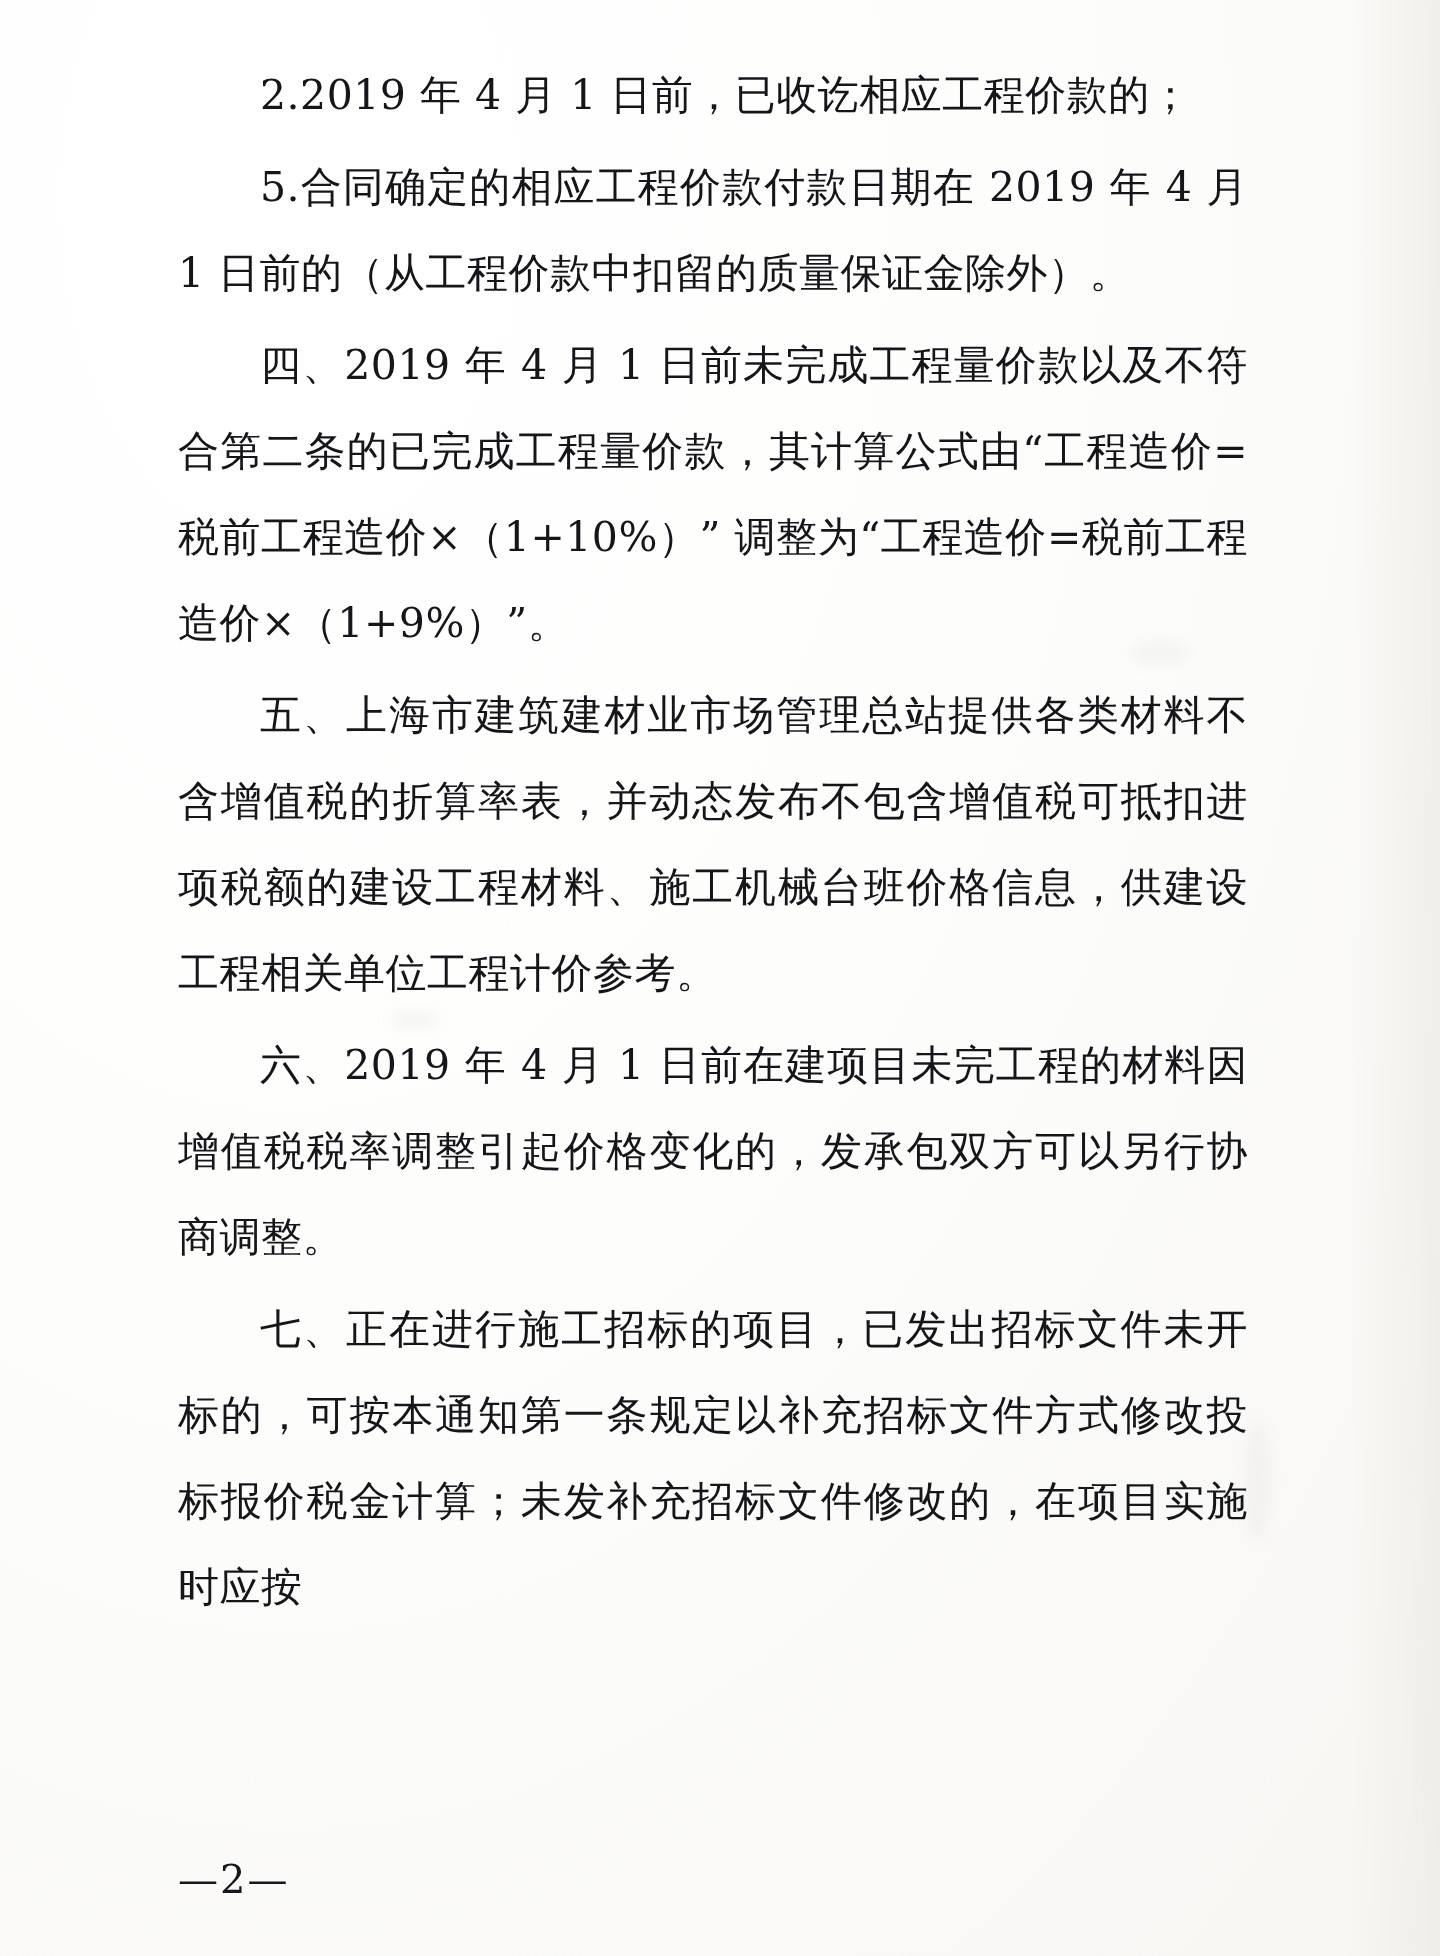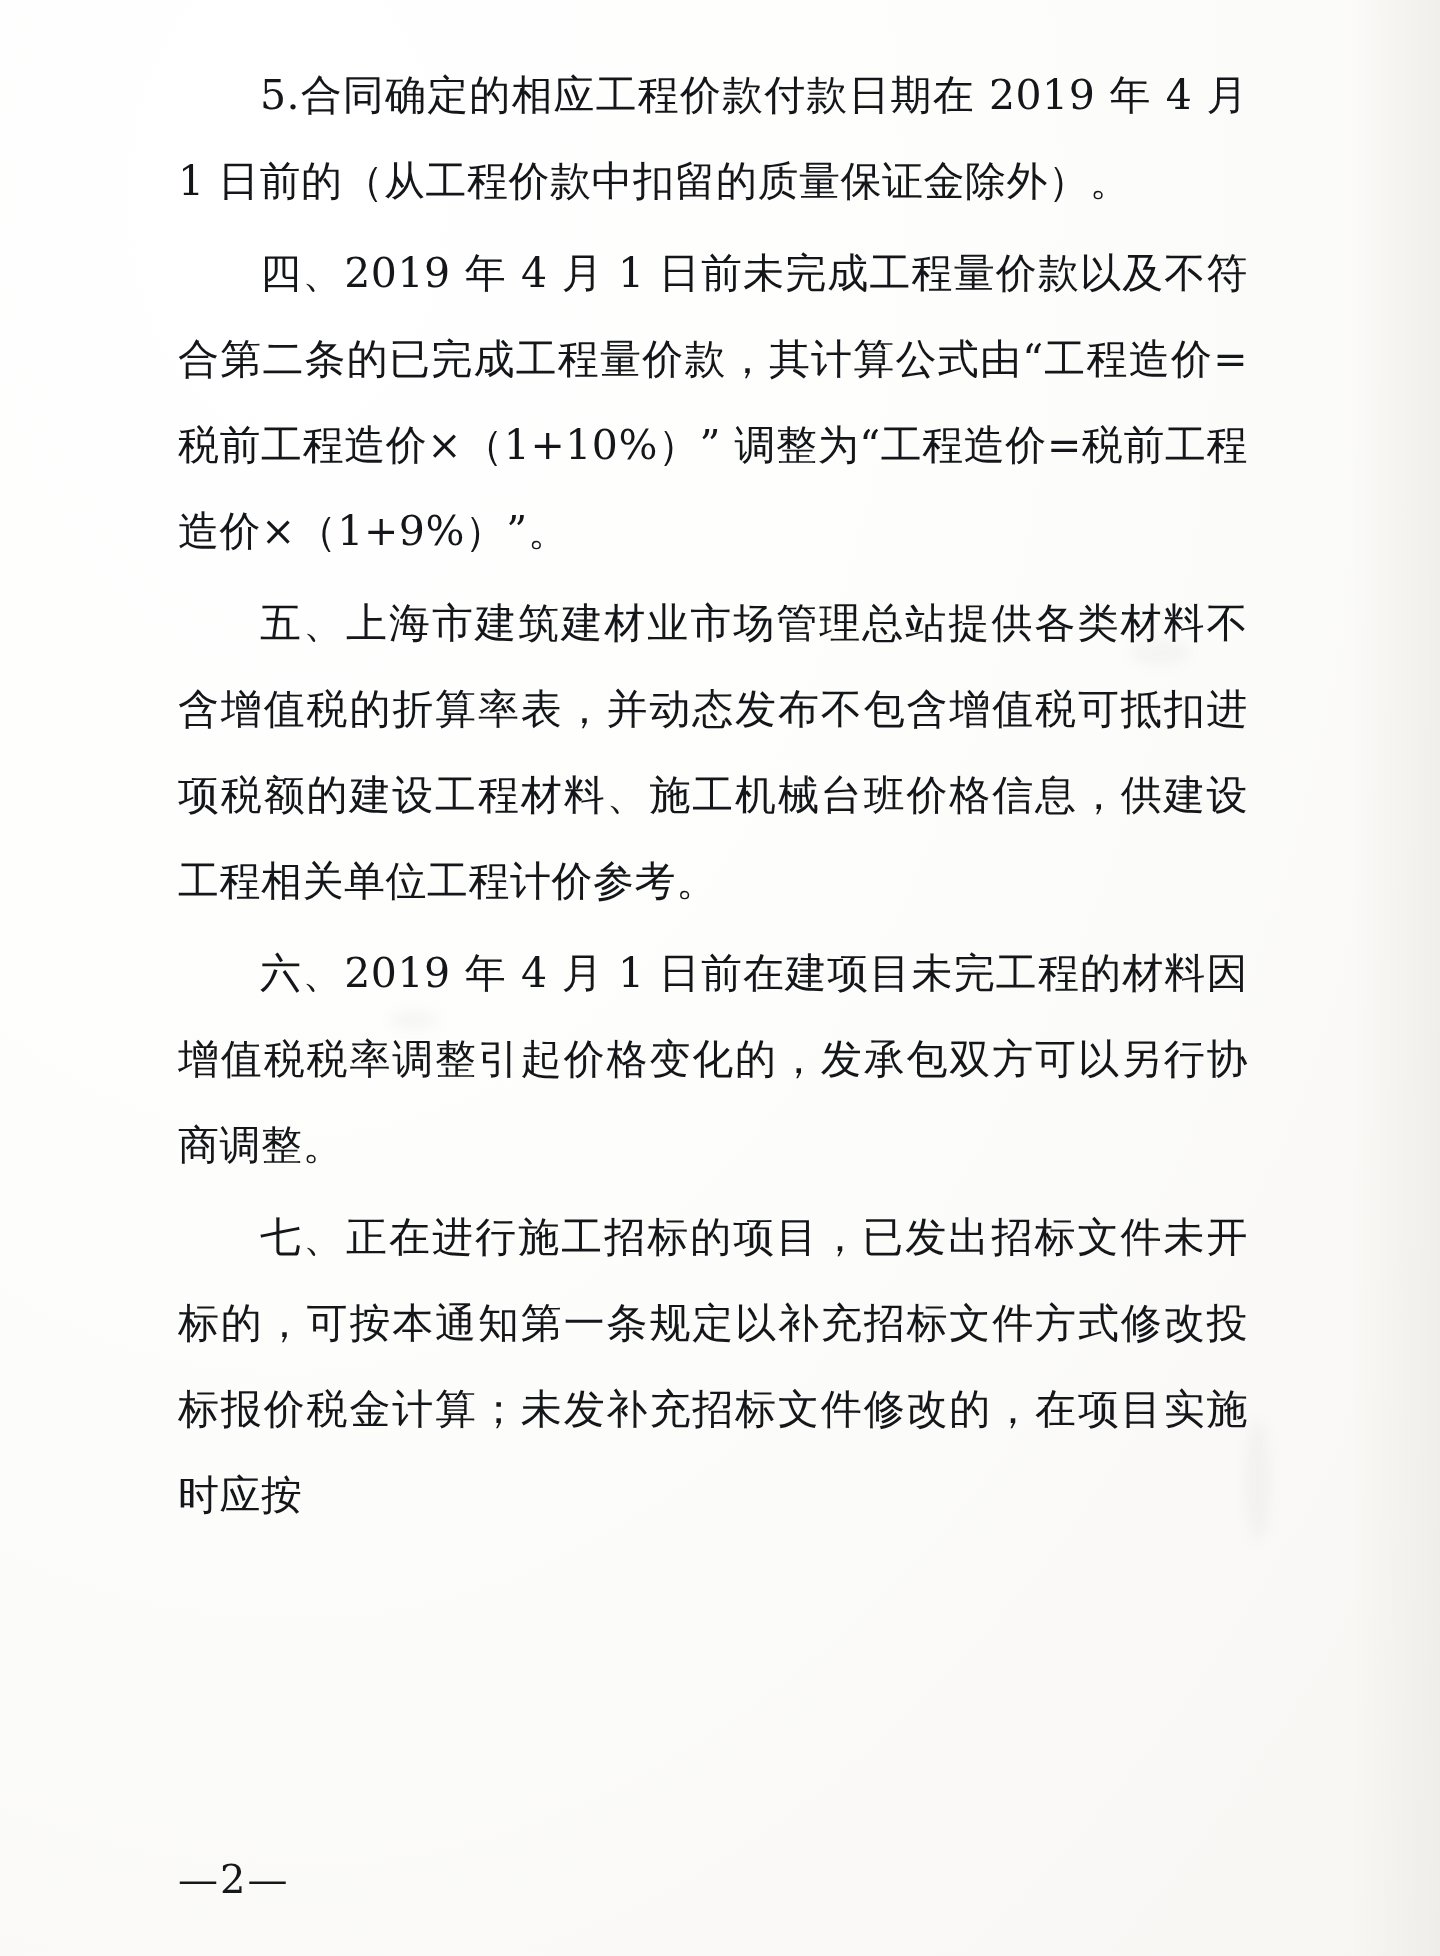--- a/index.html
+++ b/index.html
@@ -77,20 +77,21 @@
 <div class="page">
 
   <div class="smudge" style="left:1130px; top:640px; width:60px; height:26px;"></div>
   <div class="smudge" style="left:390px; top:1010px; width:48px; height:20px;"></div>
   <div class="smudge" style="left:1245px; top:1420px; width:26px; height:120px;"></div>
 
   <div class="content">
 
 
 
+    <p class="para indent">2.2019 年 4 月 1 日前，已收讫相应工程价款的；</p>
 
     <p class="para indent">5.合同确定的相应工程价款付款日期在 2019 年 4 月 1 日前的（从工程价款中扣留的质量保证金除外）。</p>
 
 
     <p class="para indent">四、2019 年 4 月 1 日前未完成工程量价款以及不符合第二条的已完成工程量价款，其计算公式由“工程造价=税前工程造价×（1+10%）” 调整为“工程造价=税前工程造价×（1+9%）”。</p>
 
     <p class="para indent">五、上海市建筑建材业市场管理总站提供各类材料不含增值税的折算率表，并动态发布不包含增值税可抵扣进项税额的建设工程材料、施工机械台班价格信息，供建设工程相关单位工程计价参考。</p>
 
     <p class="para indent">六、2019 年 4 月 1 日前在建项目未完工程的材料因增值税税率调整引起价格变化的，发承包双方可以另行协商调整。</p>
 

